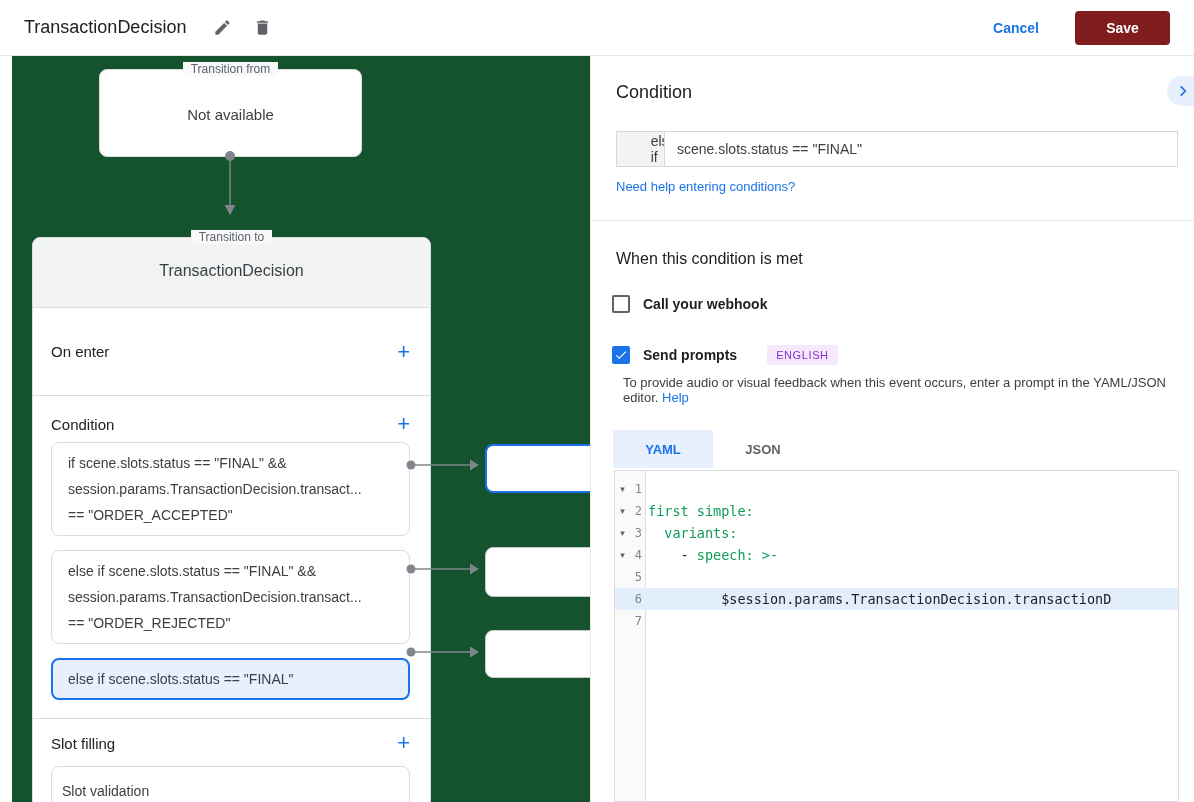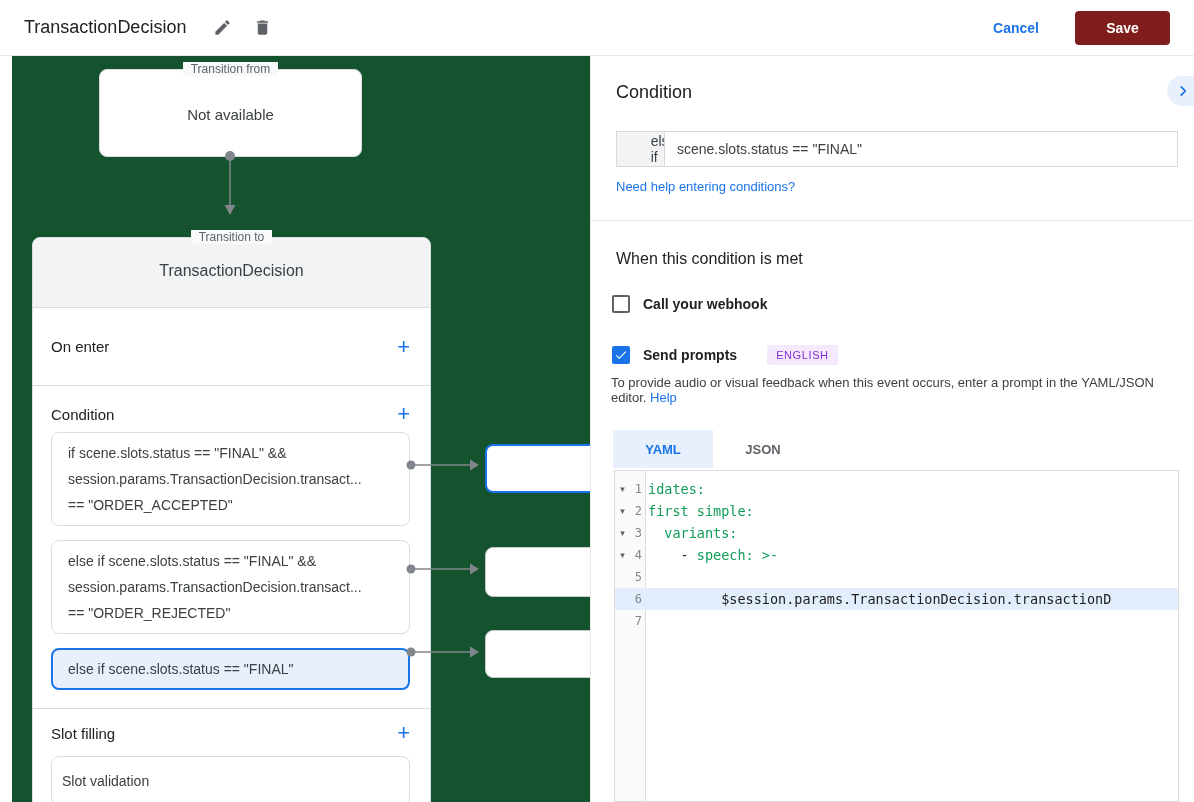--- a/index.html
+++ b/index.html
@@ -31,21 +31,21 @@
   .tfrom { left:87px; top:13px; width:263px; height:88px; }
   .tfrom-value { position:absolute; left:0; right:0; top:36px; text-align:center; font-size:15px; color:#3c4043; }
 
   .scene-card { position:absolute; left:20px; top:181px; width:399px; height:640px;
                 background:#fff; border:1px solid #dadce0; border-radius:8px; }
   .scene-head { height:70px; background:#f1f3f4; border-bottom:1px solid #dadce0; border-radius:8px 8px 0 0;
                 text-align:center; padding-top:24px; }
   .scene-title { font-size:16px; color:#3c4043; }
   .scene-sub { font-size:11px; color:#5f6368; margin-top:9px; }
 
-  .sec-row { height:78px; display:flex; align-items:center; justify-content:space-between;
+  .sec-row { height:88px; display:flex; align-items:center; justify-content:space-between;
              padding:0 20px 0 18px; border-bottom:1px solid #dadce0; }
   .sec-label { font-size:15px; color:#202124; }
   .plus { color:#1a73e8; font-size:22px; font-weight:400; line-height:20px; cursor:pointer; }
 
   .sec-head2 { display:flex; align-items:center; justify-content:space-between;
                padding:18px 20px 8px 18px; }
   .cond-card { margin:0 20px 14px 18px; background:#fff; border:1px solid #dadce0; border-radius:8px;
                padding:7px 16px; cursor:pointer; }
   .cond-card .cond-line { font-size:14px; line-height:26px; color:#3c4043; white-space:nowrap; overflow:hidden; }
   .cond-card.selected { background:#e8f0fe; border:2px solid #1a73e8; padding:6px 15px; }
@@ -78,21 +78,21 @@
 
   .check-row { position:absolute; left:21px; display:flex; align-items:center; }
   .check-row.webhook { top:239px; }
   .check-row.prompts { top:289px; }
   .checkbox { width:18px; height:18px; border:2px solid #5f6368; border-radius:2px; background:#fff; cursor:pointer; flex:none; }
   .checkbox.checked { background:#1a73e8; border-color:#1a73e8; display:flex; align-items:center; justify-content:center; }
   .check-label { margin-left:13px; font-size:14px; font-weight:700; color:#202124; }
   .badge { margin-left:30px; background:#f5e9fd; color:#8430ce; font-size:11px; font-weight:400;
            letter-spacing:.6px; padding:4px 9px; border-radius:2px; }
 
-  .helper { position:absolute; left:20px; top:319px; width:570px; font-size:13px; line-height:15px; color:#3c4043; }
+  .helper { position:absolute; left:32px; top:319px; width:570px; font-size:13px; line-height:15px; color:#3c4043; }
   .helper a { color:#1a73e8; text-decoration:none; cursor:pointer; }
 
   .tabs { position:absolute; left:22px; top:374px; display:flex; }
   .tab { width:100px; height:38px; display:flex; align-items:center; justify-content:center;
          font-size:13px; font-weight:700; color:#5f6368; cursor:pointer; }
   .tab.active { background:#e8f0fe; color:#1a73e8; }
 
   .editor { position:absolute; left:23px; top:414px; width:565px; height:332px; background:#fff;
             border:1px solid #dcdcdc; overflow:hidden; }
   .gutter-bg { position:absolute; left:0; top:0; bottom:0; width:31px; background:#fafafa; border-right:1px solid #ddd; }
@@ -247,21 +247,20 @@
       <div class="tab active">YAML</div>
       <div class="tab">JSON</div>
     </div>
 
   <div class="editor">
     <div class="gutter-bg"></div>
     <div class="rows">
         <div class="ed-row">
           <span class="cell-fold">▾</span>
           <span class="cell-num">1</span>
-          <span class="cell-code"><span class="k">idates:</span></span>
         </div>
         <div class="ed-row">
           <span class="cell-fold">▾</span>
           <span class="cell-num">2</span>
           <span class="cell-code"><span class="k">first_simple:</span></span>
         </div>
         <div class="ed-row">
           <span class="cell-fold">▾</span>
           <span class="cell-num">3</span>
           <span class="cell-code"><span>  </span><span class="k">variants:</span></span>

